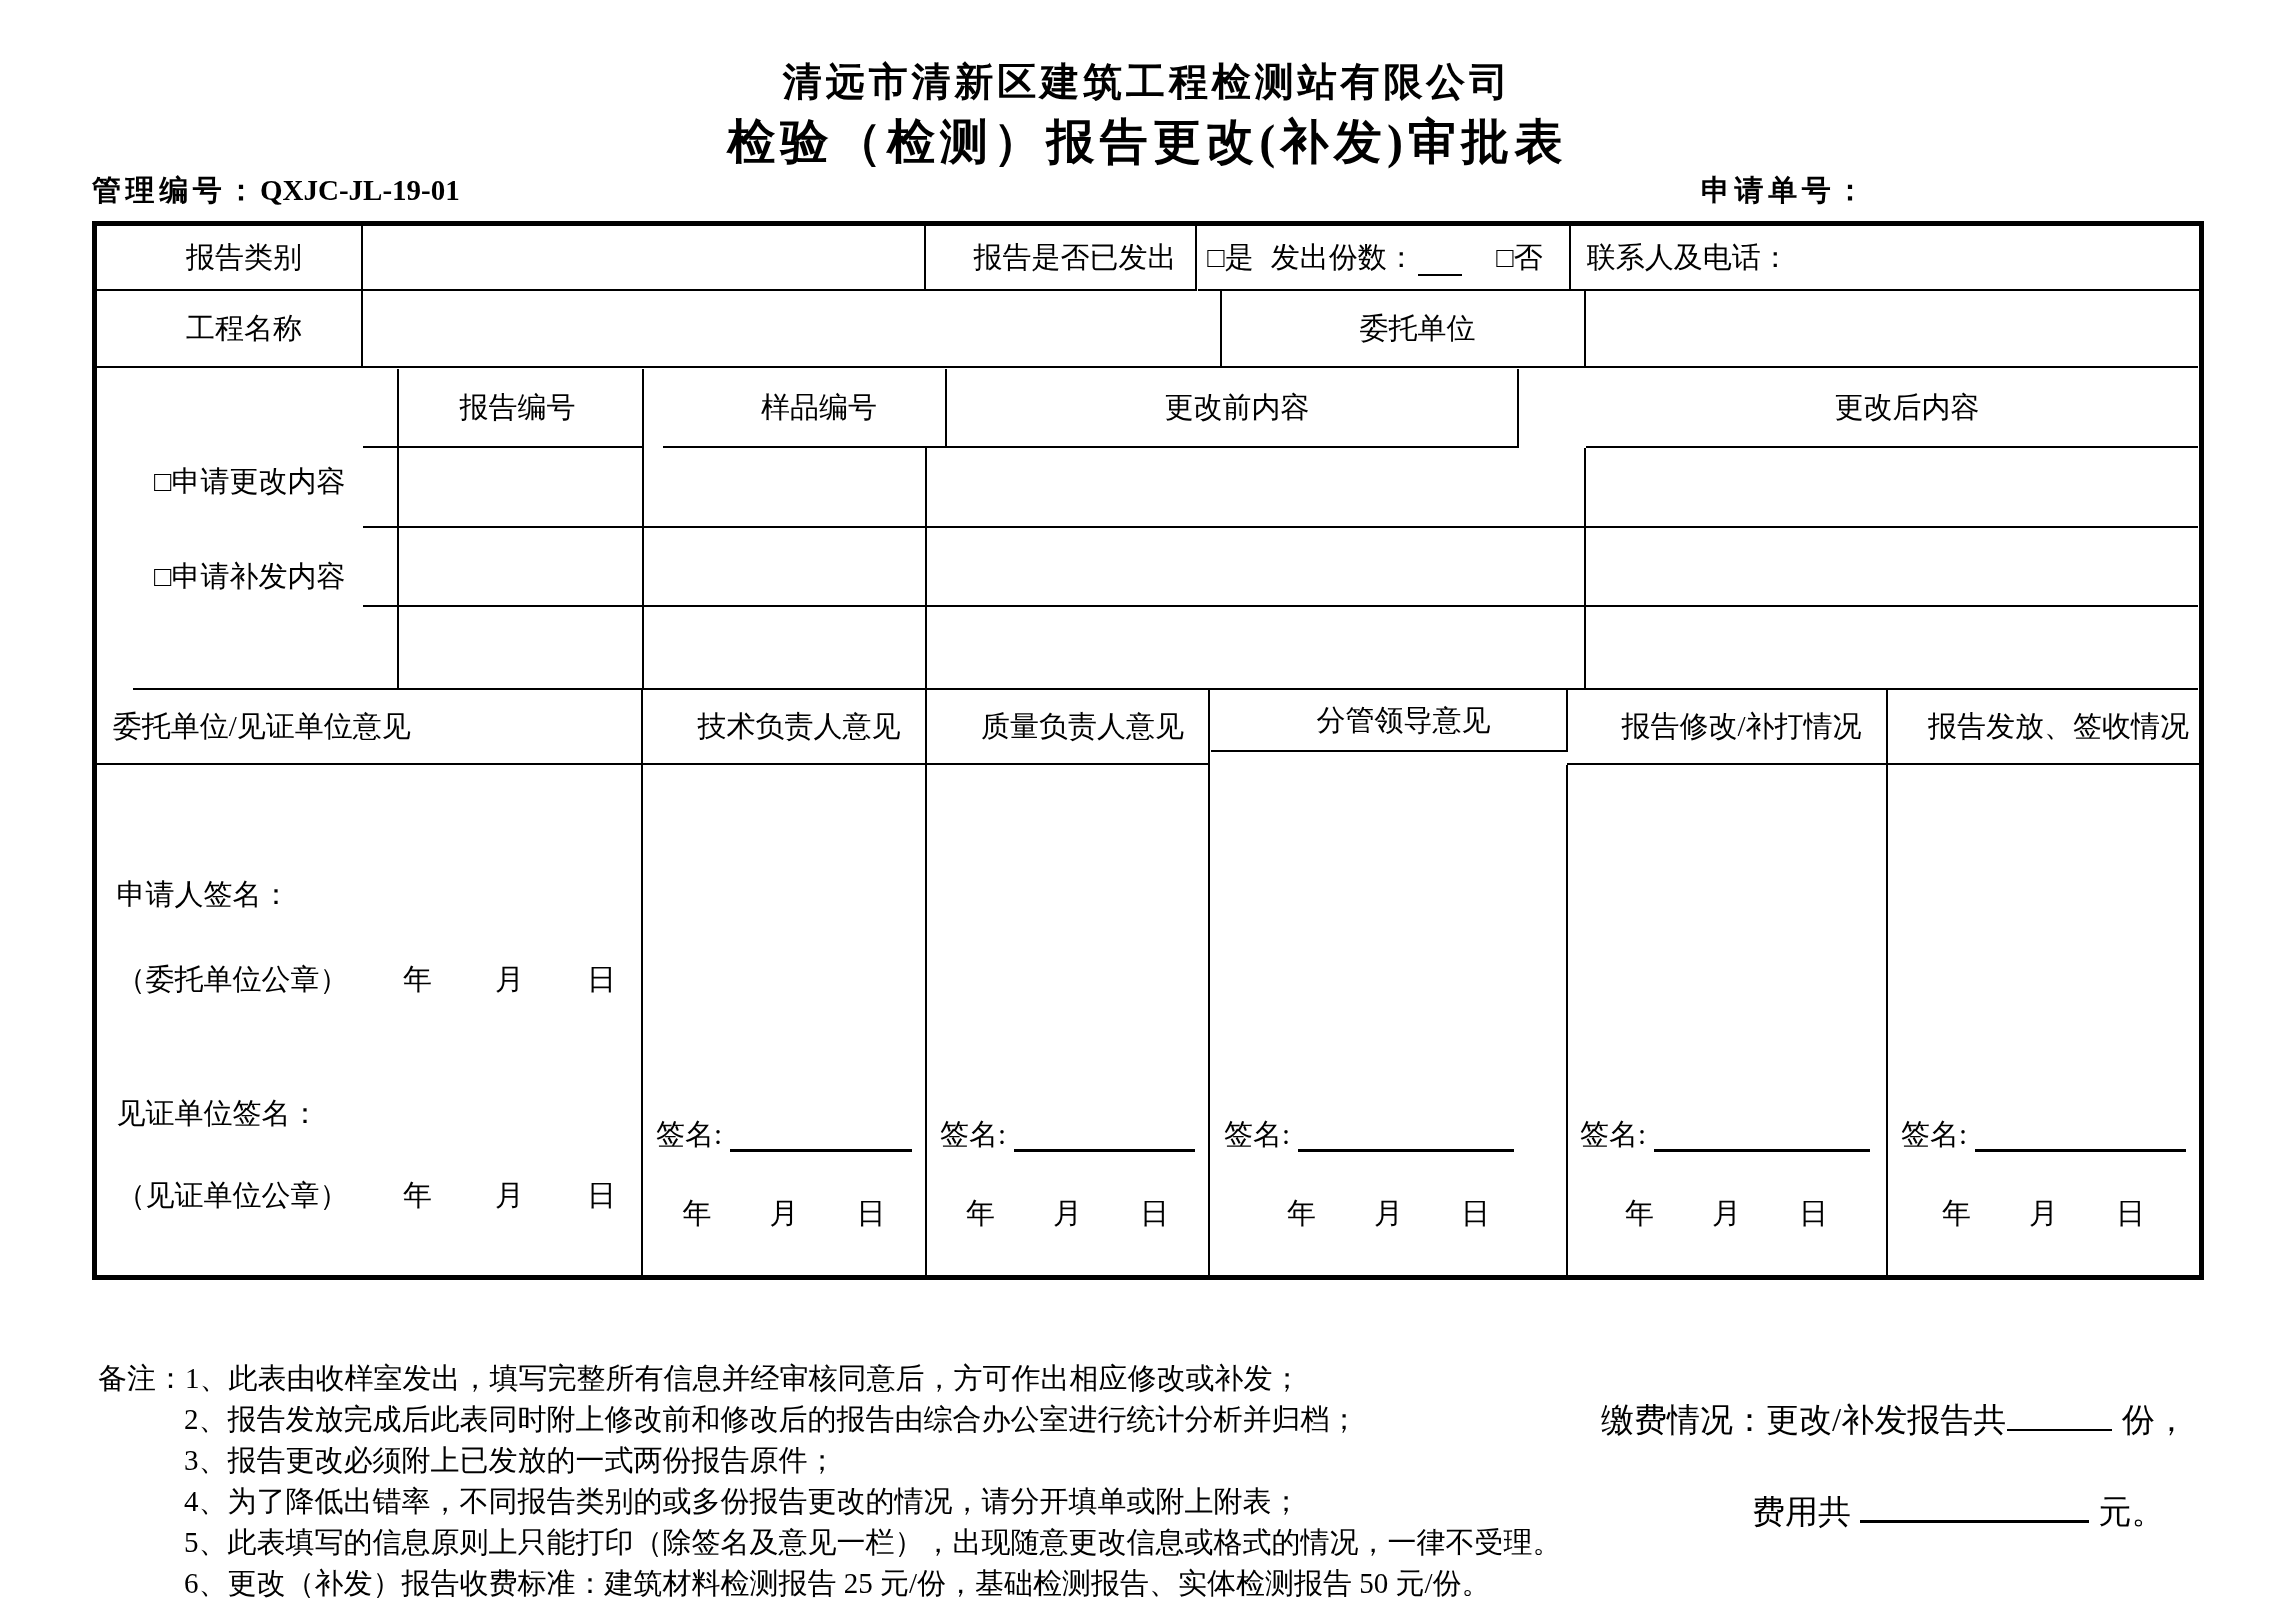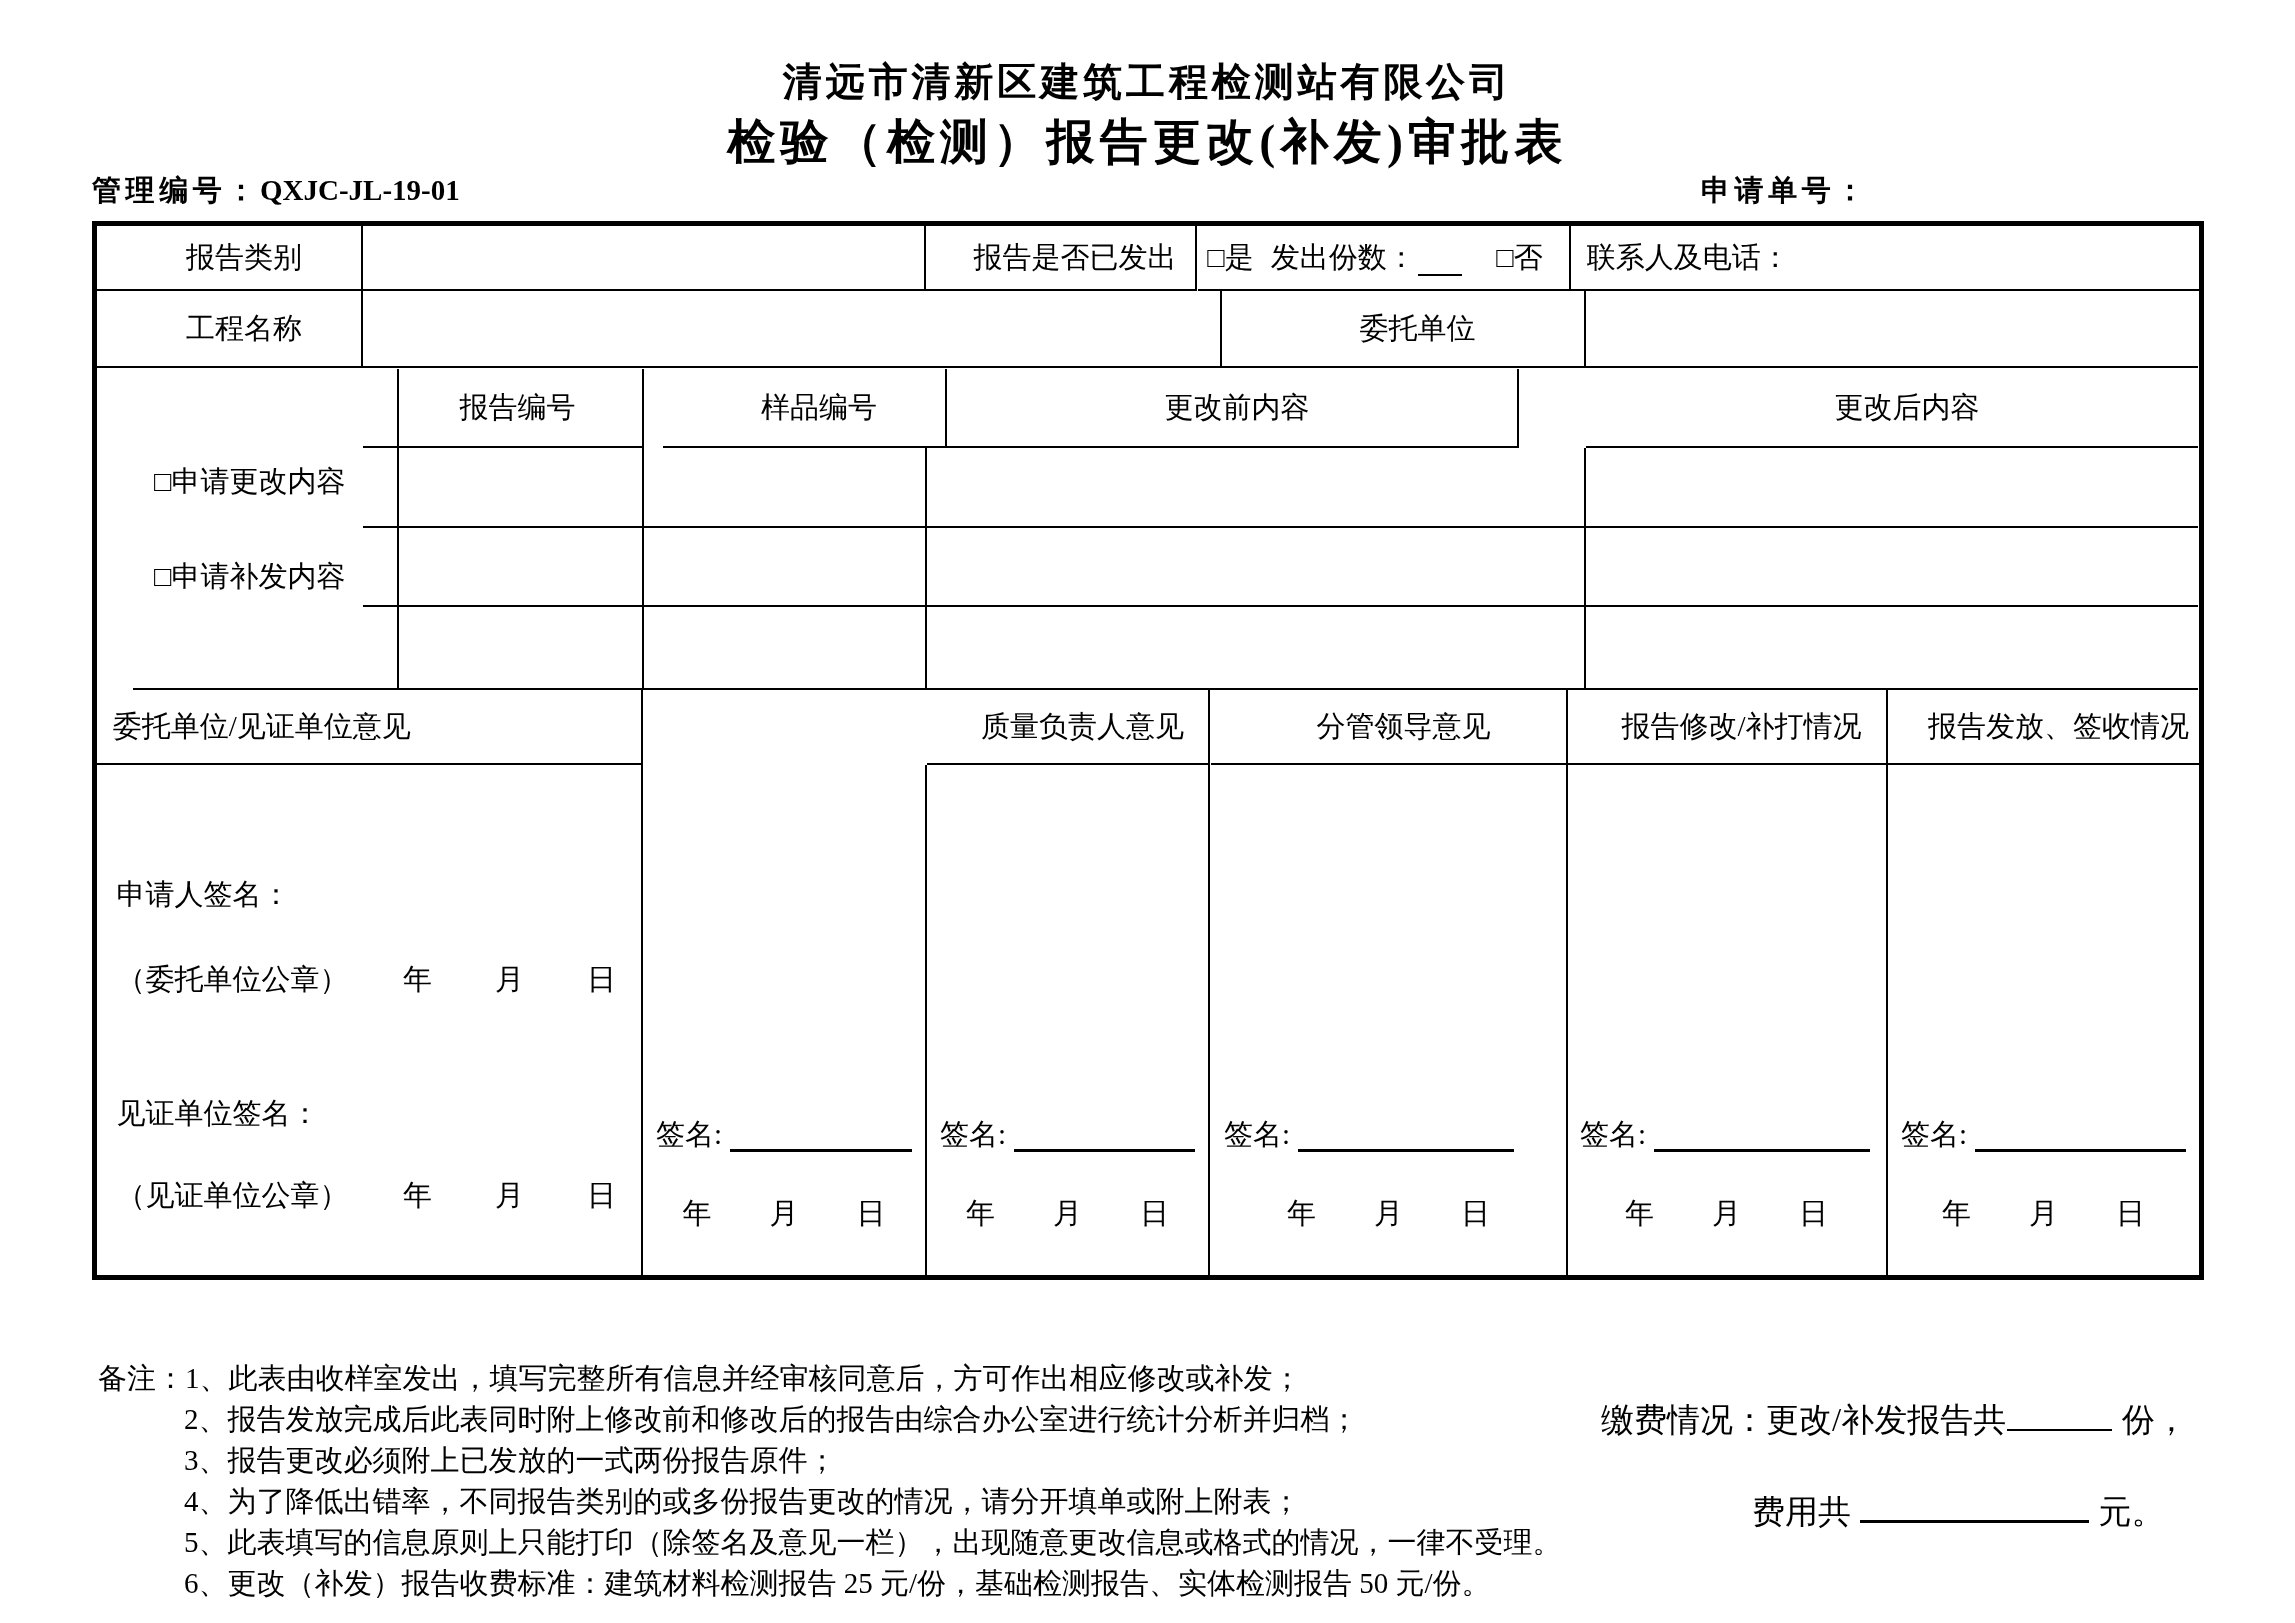--- a/index.html
+++ b/index.html
@@ -110,22 +110,23 @@
     <div class="cell br bb" style="left:546px;top:302px;width:284px;height:79px;"></div>
     <div class="cell br bb" style="left:830px;top:302px;width:659px;height:79px;"></div>
     <div class="cell bb" style="left:1489px;top:302px;width:612px;height:79px;"></div>
 
     <div class="cell br bb" style="left:266px;top:381px;width:281px;height:83px;"></div>
     <div class="cell br bb" style="left:546px;top:381px;width:284px;height:83px;"></div>
     <div class="cell br bb" style="left:830px;top:381px;width:659px;height:83px;"></div>
     <div class="cell bb" style="left:1489px;top:381px;width:612px;height:83px;"></div>
 
     <div class="cell br bb left pad24" style="left:0;top:464px;width:546px;height:75px;">委托单位/见证单位意见</div>
+    <div class="cell br bb" style="left:546px;top:464px;width:284px;height:75px;">技术负责人意见</div>
     <div class="cell br bb" style="left:830px;top:464px;width:283px;height:75px;">质量负责人意见</div>
-    <div class="cell br bb" style="left:1114px;top:464px;width:357px;height:75px;">分管领导意见</div>
+    <div class="cell br bb" style="left:1114px;top:464px;width:357px;height:62px;">分管领导意见</div>
     <div class="cell br bb" style="left:1470px;top:464px;width:321px;height:75px;">报告修改/补打情况</div>
     <div class="cell bb" style="left:1791px;top:464px;width:311px;height:75px;">报告发放、签收情况</div>
 
     <div class="cell br" style="left:0;top:539px;width:546px;height:510px;">
       <div class="sigline" style="top:108px;">申请人签名：</div>
       <div class="sigline" style="top:193px;">
         <span>（委托单位公章）</span>
         <span class="dates">
           <span>年</span>
           <span>月</span>

